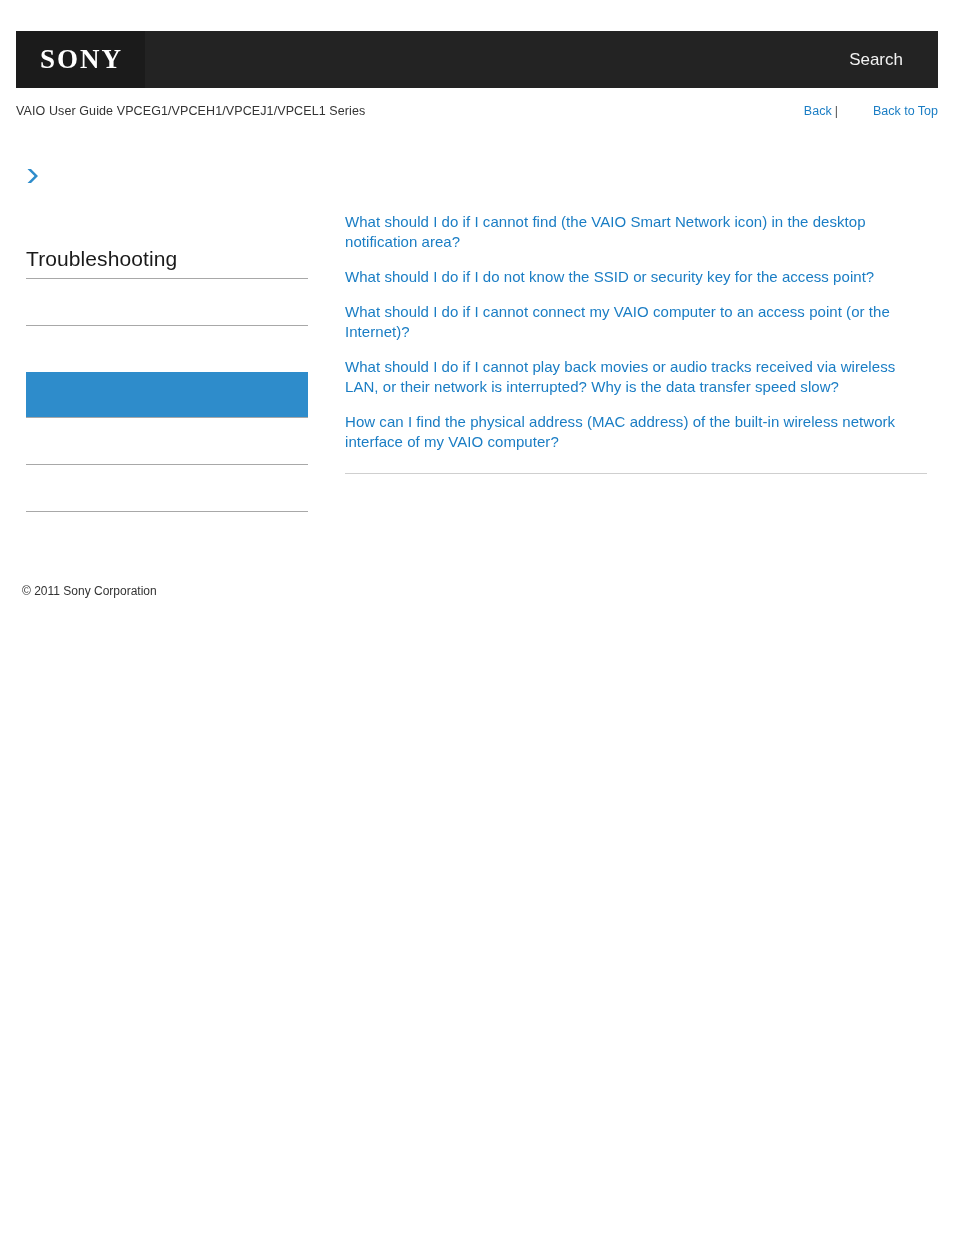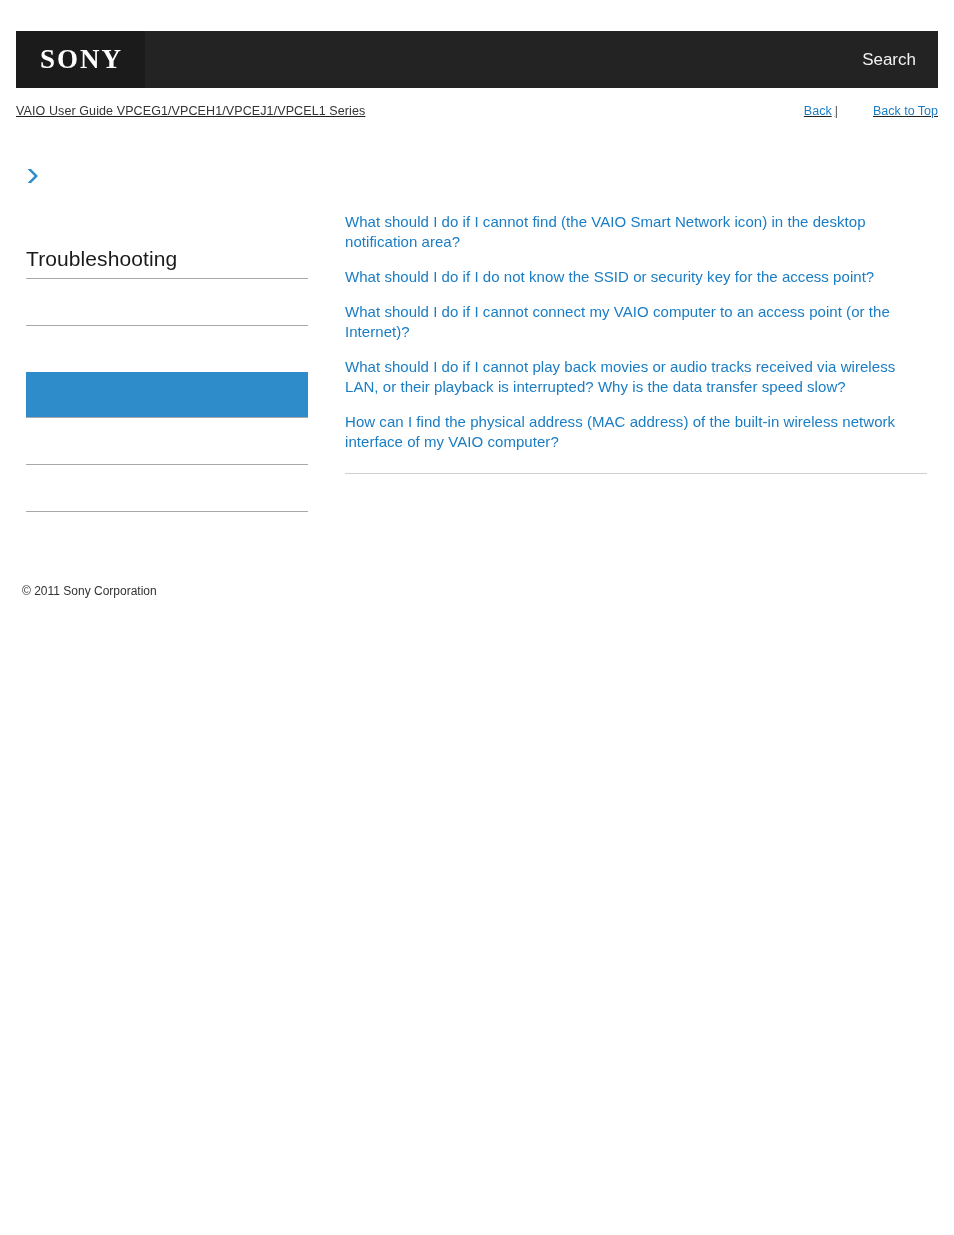--- a/index.html
+++ b/index.html
@@ -48,34 +48,33 @@
     font-weight: bold;
     font-size: 27px;
     letter-spacing: 2.0px;
     line-height: 1;
     padding-left: 2px;
   }
   .topbar-spacer { flex: 1 1 auto; }
   .search-label {
     color: #f2f2f2;
     font-size: 17px;
-    padding-right: 22px;
+    padding-right: 35px;
     white-space: nowrap;
   }
 
   
   .subheader {
     position: absolute;
     left: 16px;
     top: 100px;
     width: 922px;
     height: 22px;
     display: flex;
     align-items: center;
-    text-decoration: underline;
   }
   .guide-title {
     font-size: 12.5px;
     color: #333333;
     letter-spacing: 0.1px;
     white-space: nowrap;
   }
   .subheader-spacer { flex: 1 1 auto; }
   .nav-links {
     font-size: 12.5px;
@@ -219,20 +218,20 @@
     <div class="side-slot"></div>
     <div class="side-rule"></div>
   </div>
 
   <div class="copyright">© 2011 Sony Corporation</div>
 
   <div class="content">
     <a class="q-link" href="#">What should I do if I cannot find (the VAIO Smart Network icon) in the desktop notification area?</a>
     <a class="q-link" href="#">What should I do if I do not know the SSID or security key for the access point?</a>
     <a class="q-link" href="#">What should I do if I cannot connect my VAIO computer to an access point (or the Internet)?</a>
-    <a class="q-link" href="#">What should I do if I cannot play back movies or audio tracks received via wireless LAN, or their playback is interrupted? Why is the data transfer speed slow?</a>
+    <a class="q-link" href="#">What should I do if I cannot play back movies or audio tracks received via wireless LAN, or their network is interrupted? Why is the data transfer speed slow?</a>
     <a class="q-link" href="#">How can I find the physical address (MAC address) of the built-in wireless network interface of my VAIO computer?</a>
     <div class="content-rule"></div>
   </div>
 
   <div class="page-number">508</div>
 
 </div>
 
 </body></html>

